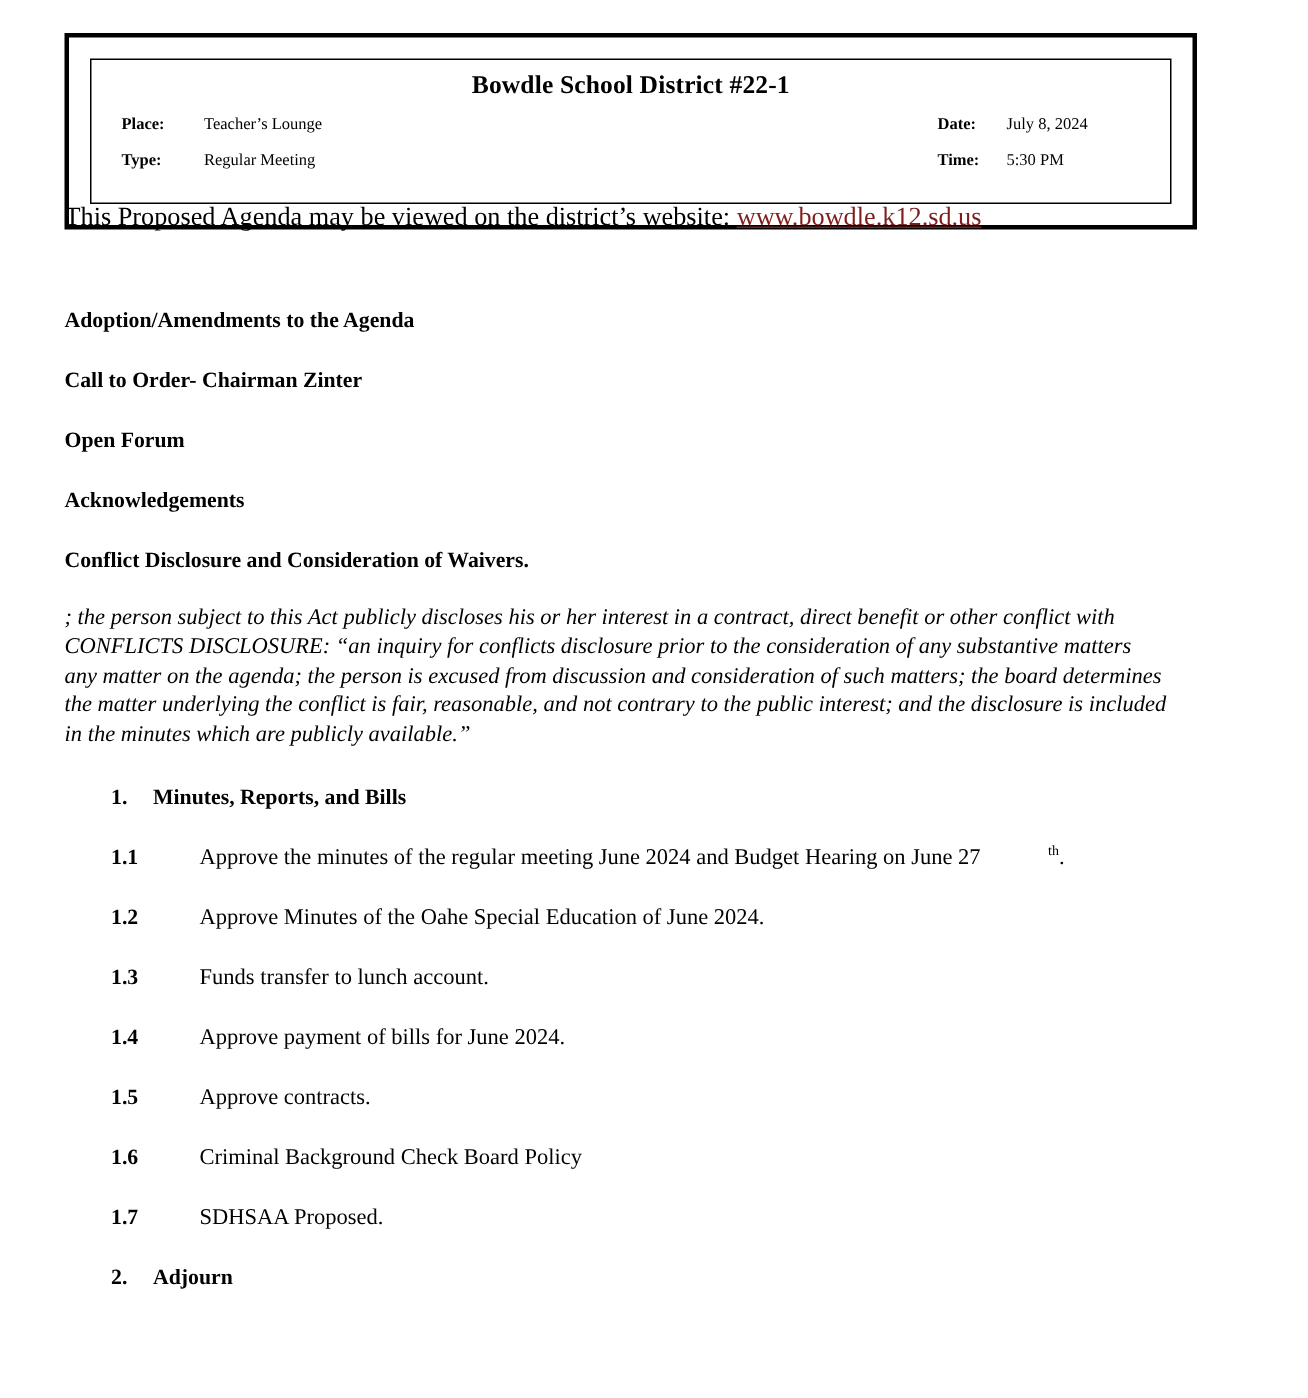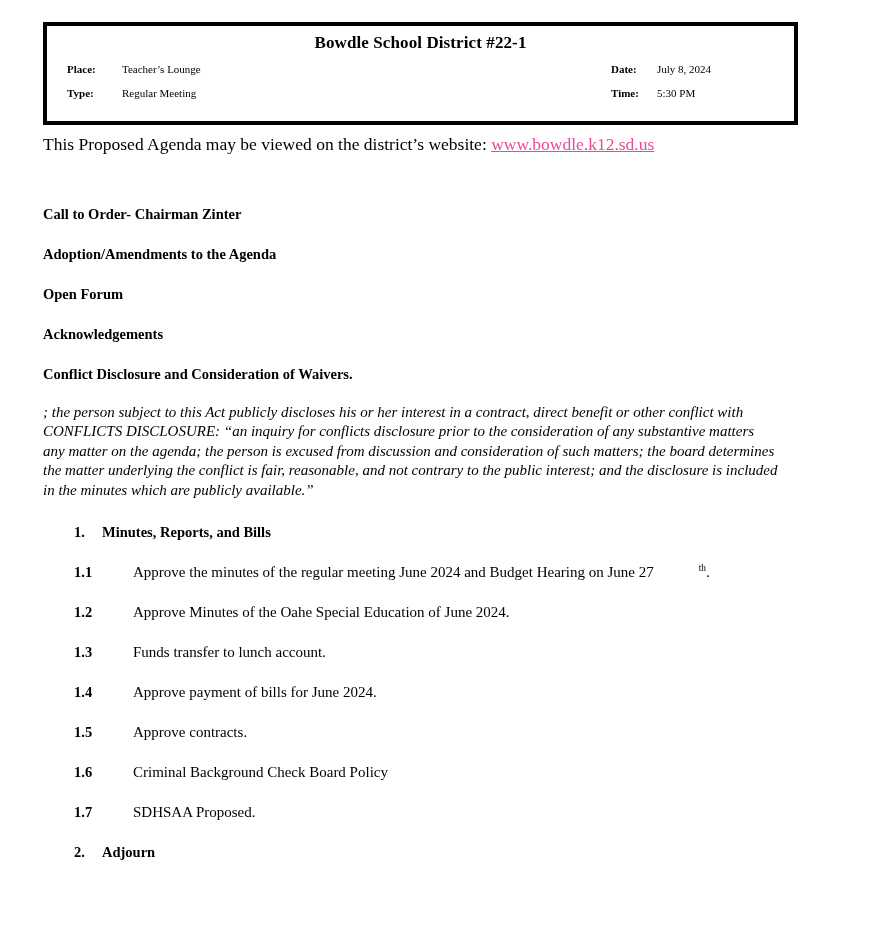--- a/index.html
+++ b/index.html
@@ -25,21 +25,21 @@
   }
 
   
   .header-box {
     position: absolute;
     left: 43px;
     top: 22px;
     width: 755px;
     box-sizing: border-box;
     border: 3px solid #000000;
-    padding: 0;
+    padding: 14px;
     background: #ffffff;
   }
   .header-box-inner {
     border: 1px solid #000000;
     padding: 6px 12px 14px 12px;
     box-sizing: border-box;
   }
 
   .header-title {
     text-align: center;
@@ -84,21 +84,21 @@
   
   .website-line {
     position: absolute;
     left: 43px;
     top: 133px;
     font-size: 17.5px;
     line-height: 22px;
     white-space: nowrap;
   }
   .website-link {
-    color: #ec4899;
+    color: #7f1d1d;
     text-decoration: underline;
   }
 
   .section-heads {
     position: absolute;
     left: 43px;
     top: 205px;
     width: 700px;
   }
   .section-head {
@@ -205,22 +205,22 @@
 
       </div>
     </div>
   </div>
 
   <div class="website-line">
     <span>This Proposed Agenda may be viewed on the district’s website: </span><a class="website-link" href="#">www.bowdle.k12.sd.us</a>
   </div>
 
   <div class="section-heads">
+    <div class="section-head">Adoption/Amendments to the Agenda</div>
     <div class="section-head">Call to Order- Chairman Zinter</div>
-    <div class="section-head">Adoption/Amendments to the Agenda</div>
     <div class="section-head">Open Forum</div>
     <div class="section-head">Acknowledgements</div>
     <div class="section-head">Conflict Disclosure and Consideration of Waivers.</div>
   </div>
 
   <div class="disclosure">
     <div class="disclosure-line">; the person subject to this Act publicly discloses his or her interest in a contract, direct benefit or other conflict with</div>
     <div class="disclosure-line">CONFLICTS DISCLOSURE: “an inquiry for conflicts disclosure prior to the consideration of any substantive matters</div>
     <div class="disclosure-line">any matter on the agenda; the person is excused from discussion and consideration of such matters; the board determines</div>
     <div class="disclosure-line">the matter underlying the conflict is fair, reasonable, and not contrary to the public interest; and the disclosure is included</div>

